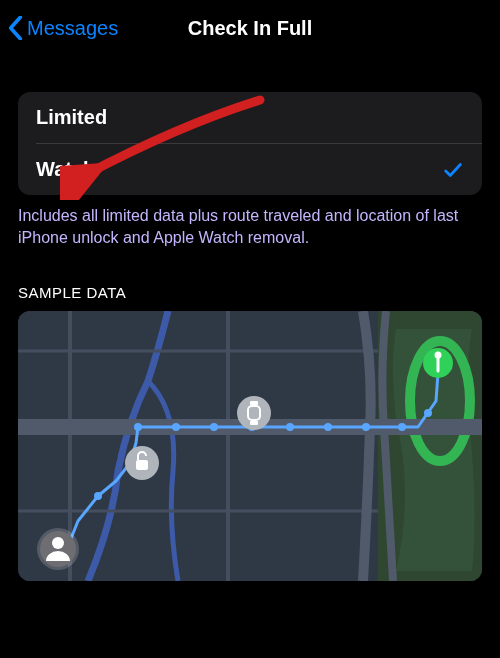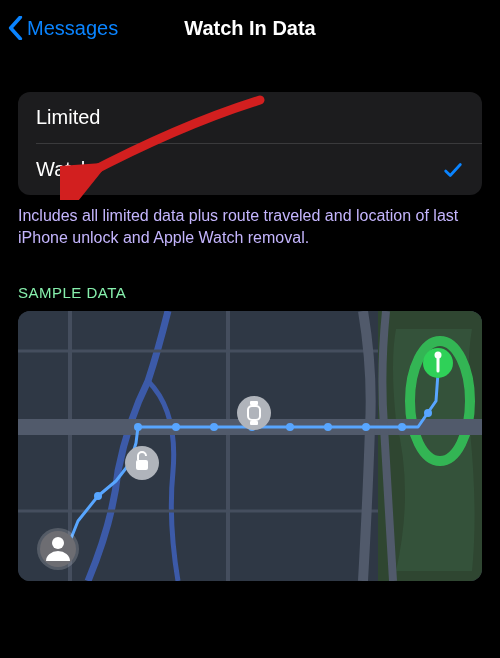--- a/index.html
+++ b/index.html
@@ -2,41 +2,41 @@
 <html><head>
 <meta charset="utf-8">
 <style>
   * { box-sizing: border-box; margin: 0; padding: 0; }
   html, body { width: 500px; height: 658px; background: #000; font-family: -apple-system, BlinkMacSystemFont, "Segoe UI", Helvetica, Arial, sans-serif; color: #fff; overflow: hidden; }
   .navbar { display: flex; align-items: center; height: 56px; padding: 16px 8px; position: relative; }
   .back-btn { display: flex; align-items: center; color: #0a84ff; font-size: 20px; cursor: pointer; }
   .chevron-left { width: 15px; height: 24px; margin-right: 4px; }
   .nav-title { position: absolute; left: 50%; transform: translateX(-50%); font-size: 20px; font-weight: 600; color: #fff; }
   .content { padding: 0 18px; }
-  .list-group { background: #1c1c1e; border-radius: 12px; margin-top: 36px; overflow: hidden; }
+  .list-group { background: #1c1c1e; border-radius: 12px; margin-top: 36px; overflow: hidden; font-weight: bold; }
   .list-item { display: flex; align-items: center; justify-content: space-between; padding: 14px 18px; font-size: 20px; cursor: pointer; }
   .sep { height: 1px; background: #3a3a3c; margin-left: 18px; }
   .checkmark { width: 22px; height: 22px; color: #0a84ff; }
   .footer-text { color: #c4b5fd; font-size: 16px; line-height: 1.35; padding: 10px 18px 0 18px; }
-  .section-header { color: #86efac; font-size: 15px; letter-spacing: 0.5px; padding: 36px 18px 10px 18px; text-transform: uppercase; }
+  .section-header { color: #ffffff; font-size: 15px; letter-spacing: 0.5px; padding: 36px 18px 10px 18px; text-transform: uppercase; }
   .map-card { margin: 0 18px; border-radius: 12px; overflow: hidden; height: 270px; position: relative; background: #2f3845; }
   .map-svg { width: 100%; height: 100%; display: block; }
   .arrow-overlay { position: absolute; pointer-events: none; }
 </style>
 </head>
 <body>
 
 <div class="navbar">
   <div class="back-btn">
     <svg class="chevron-left" viewBox="0 0 12 20">
       <polyline points="10,1 2,10 10,19" fill="none" stroke="#0a84ff" stroke-width="3" stroke-linecap="round" stroke-linejoin="round"></polyline>
     </svg>
     <span>Messages</span>
   </div>
-  <div class="nav-title">Watch In Data</div>
+  <div class="nav-title">Check In Full</div>
 </div>
 
 <div class="content">
   <div class="list-group">
     <div class="list-item">
       <span>Limited</span>
     </div>
     <div class="sep"></div>
     <div class="list-item" style="position:relative">
       <span>Watch</span>

